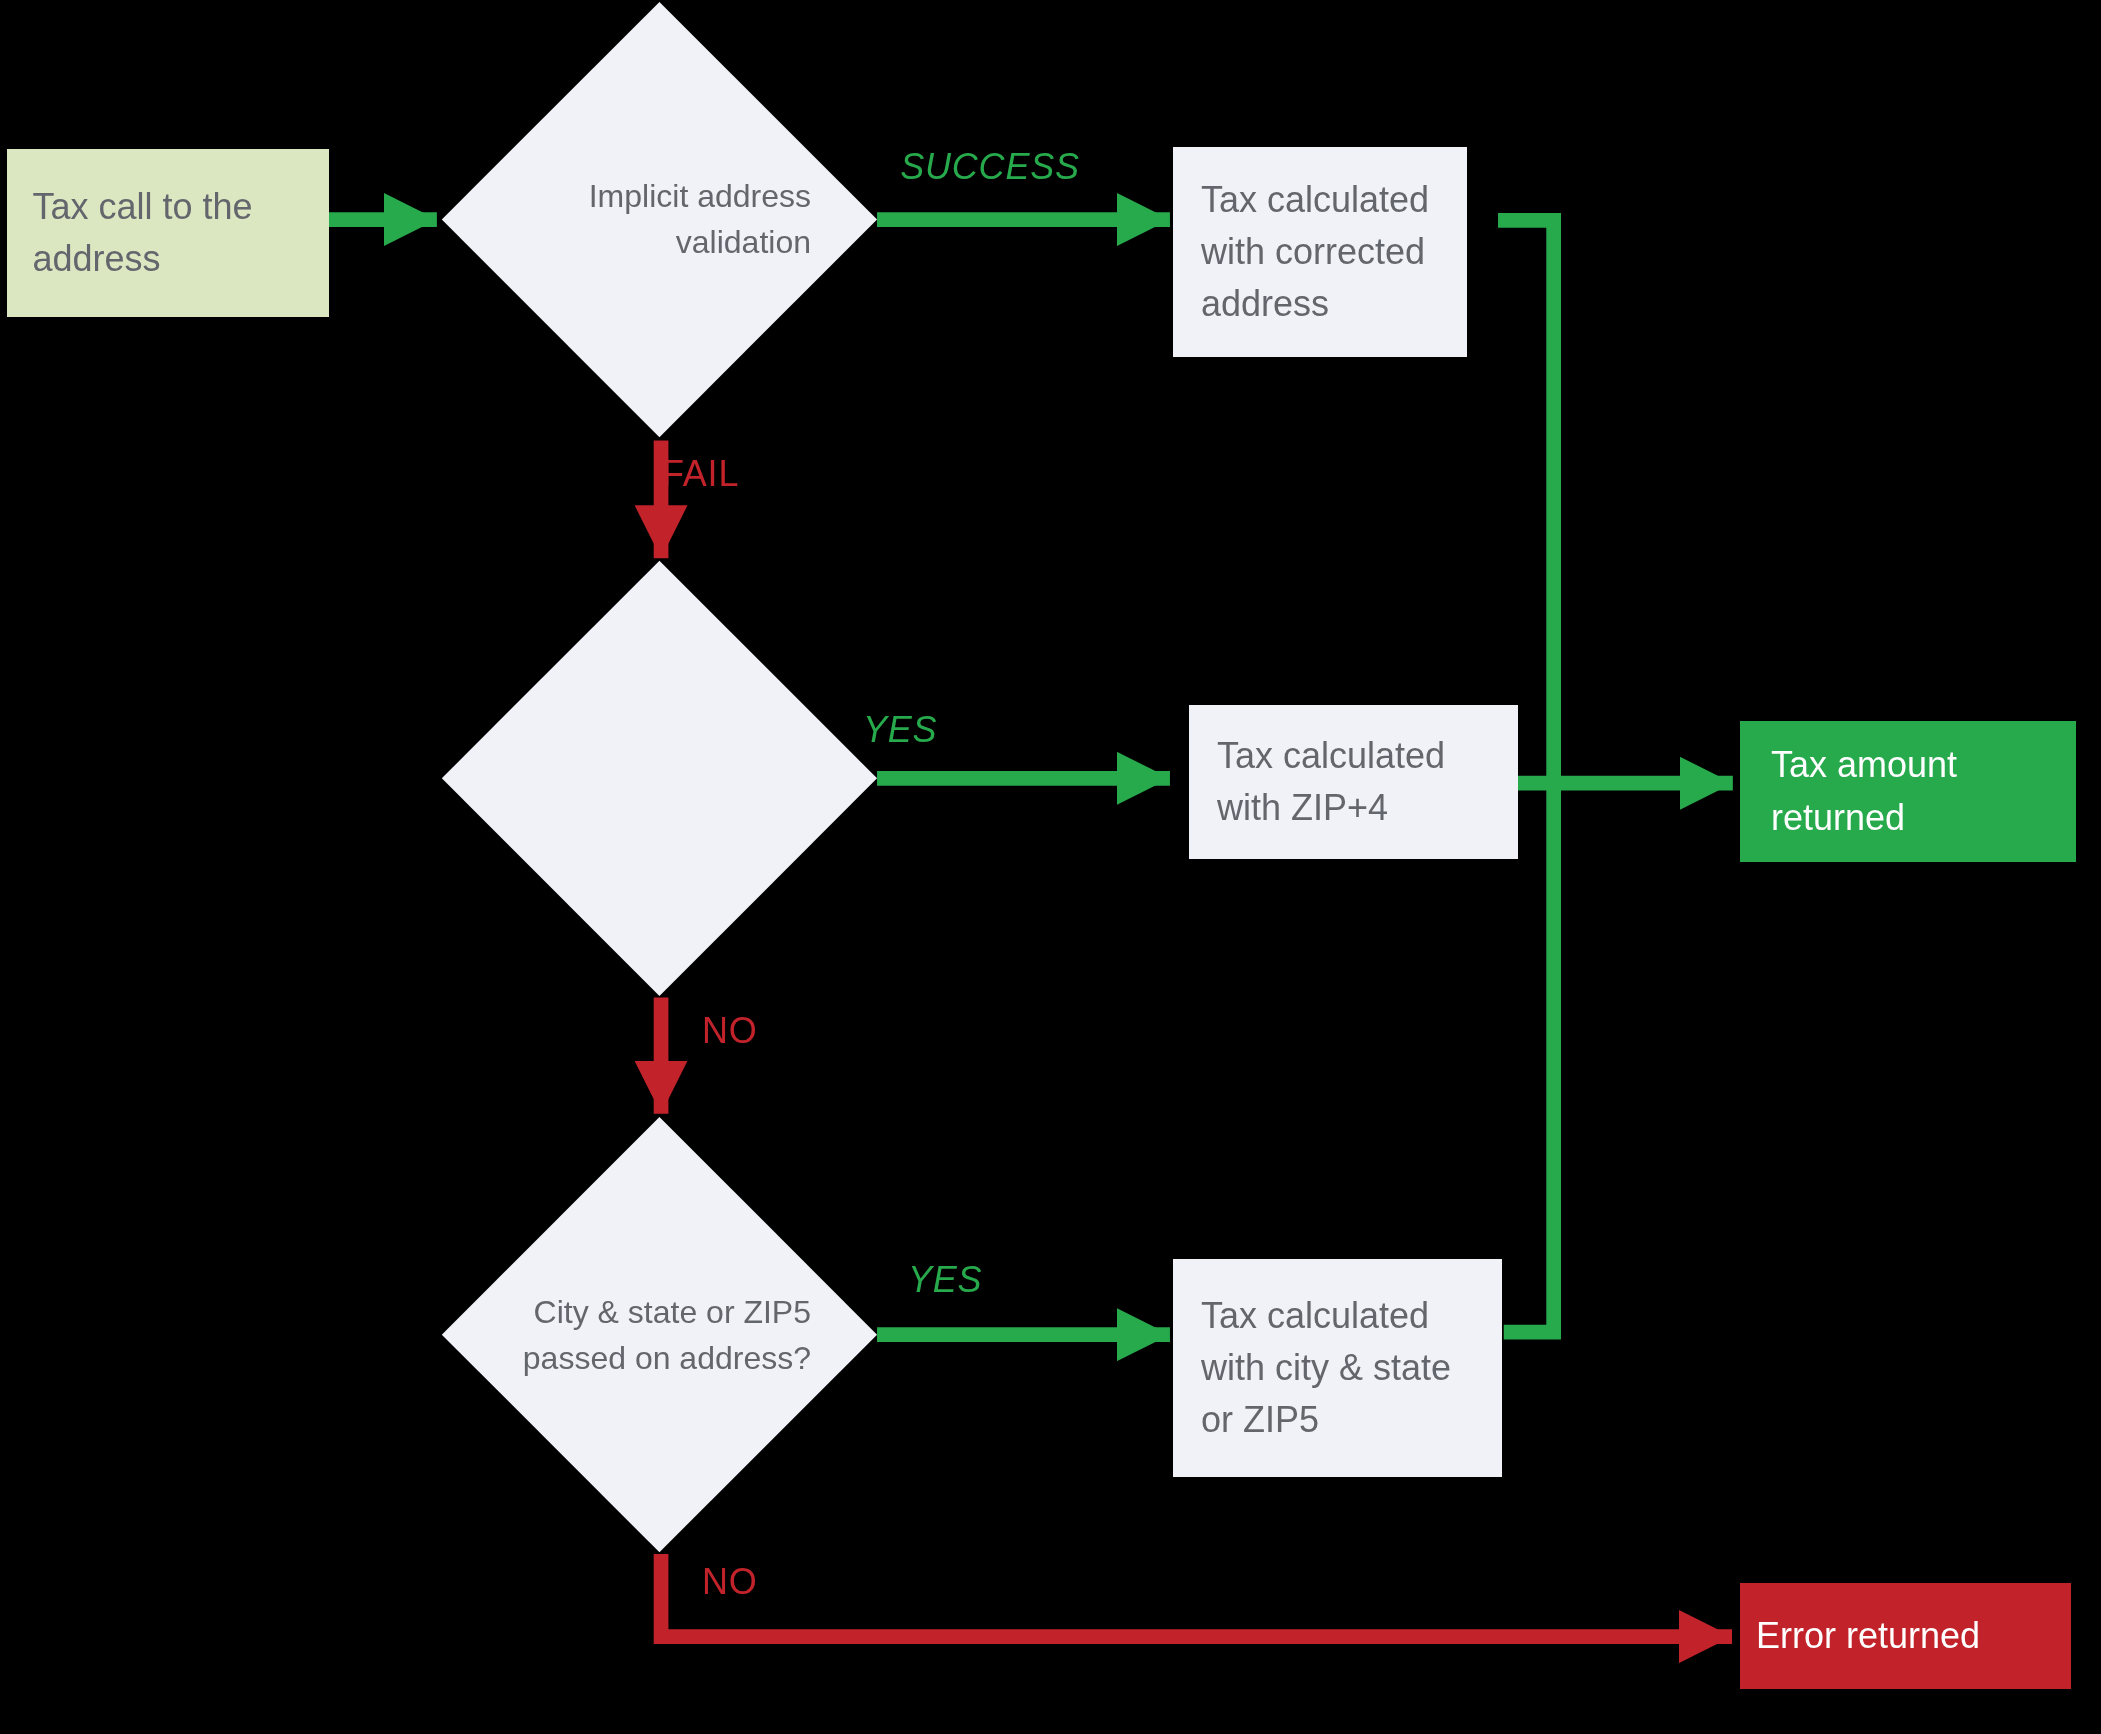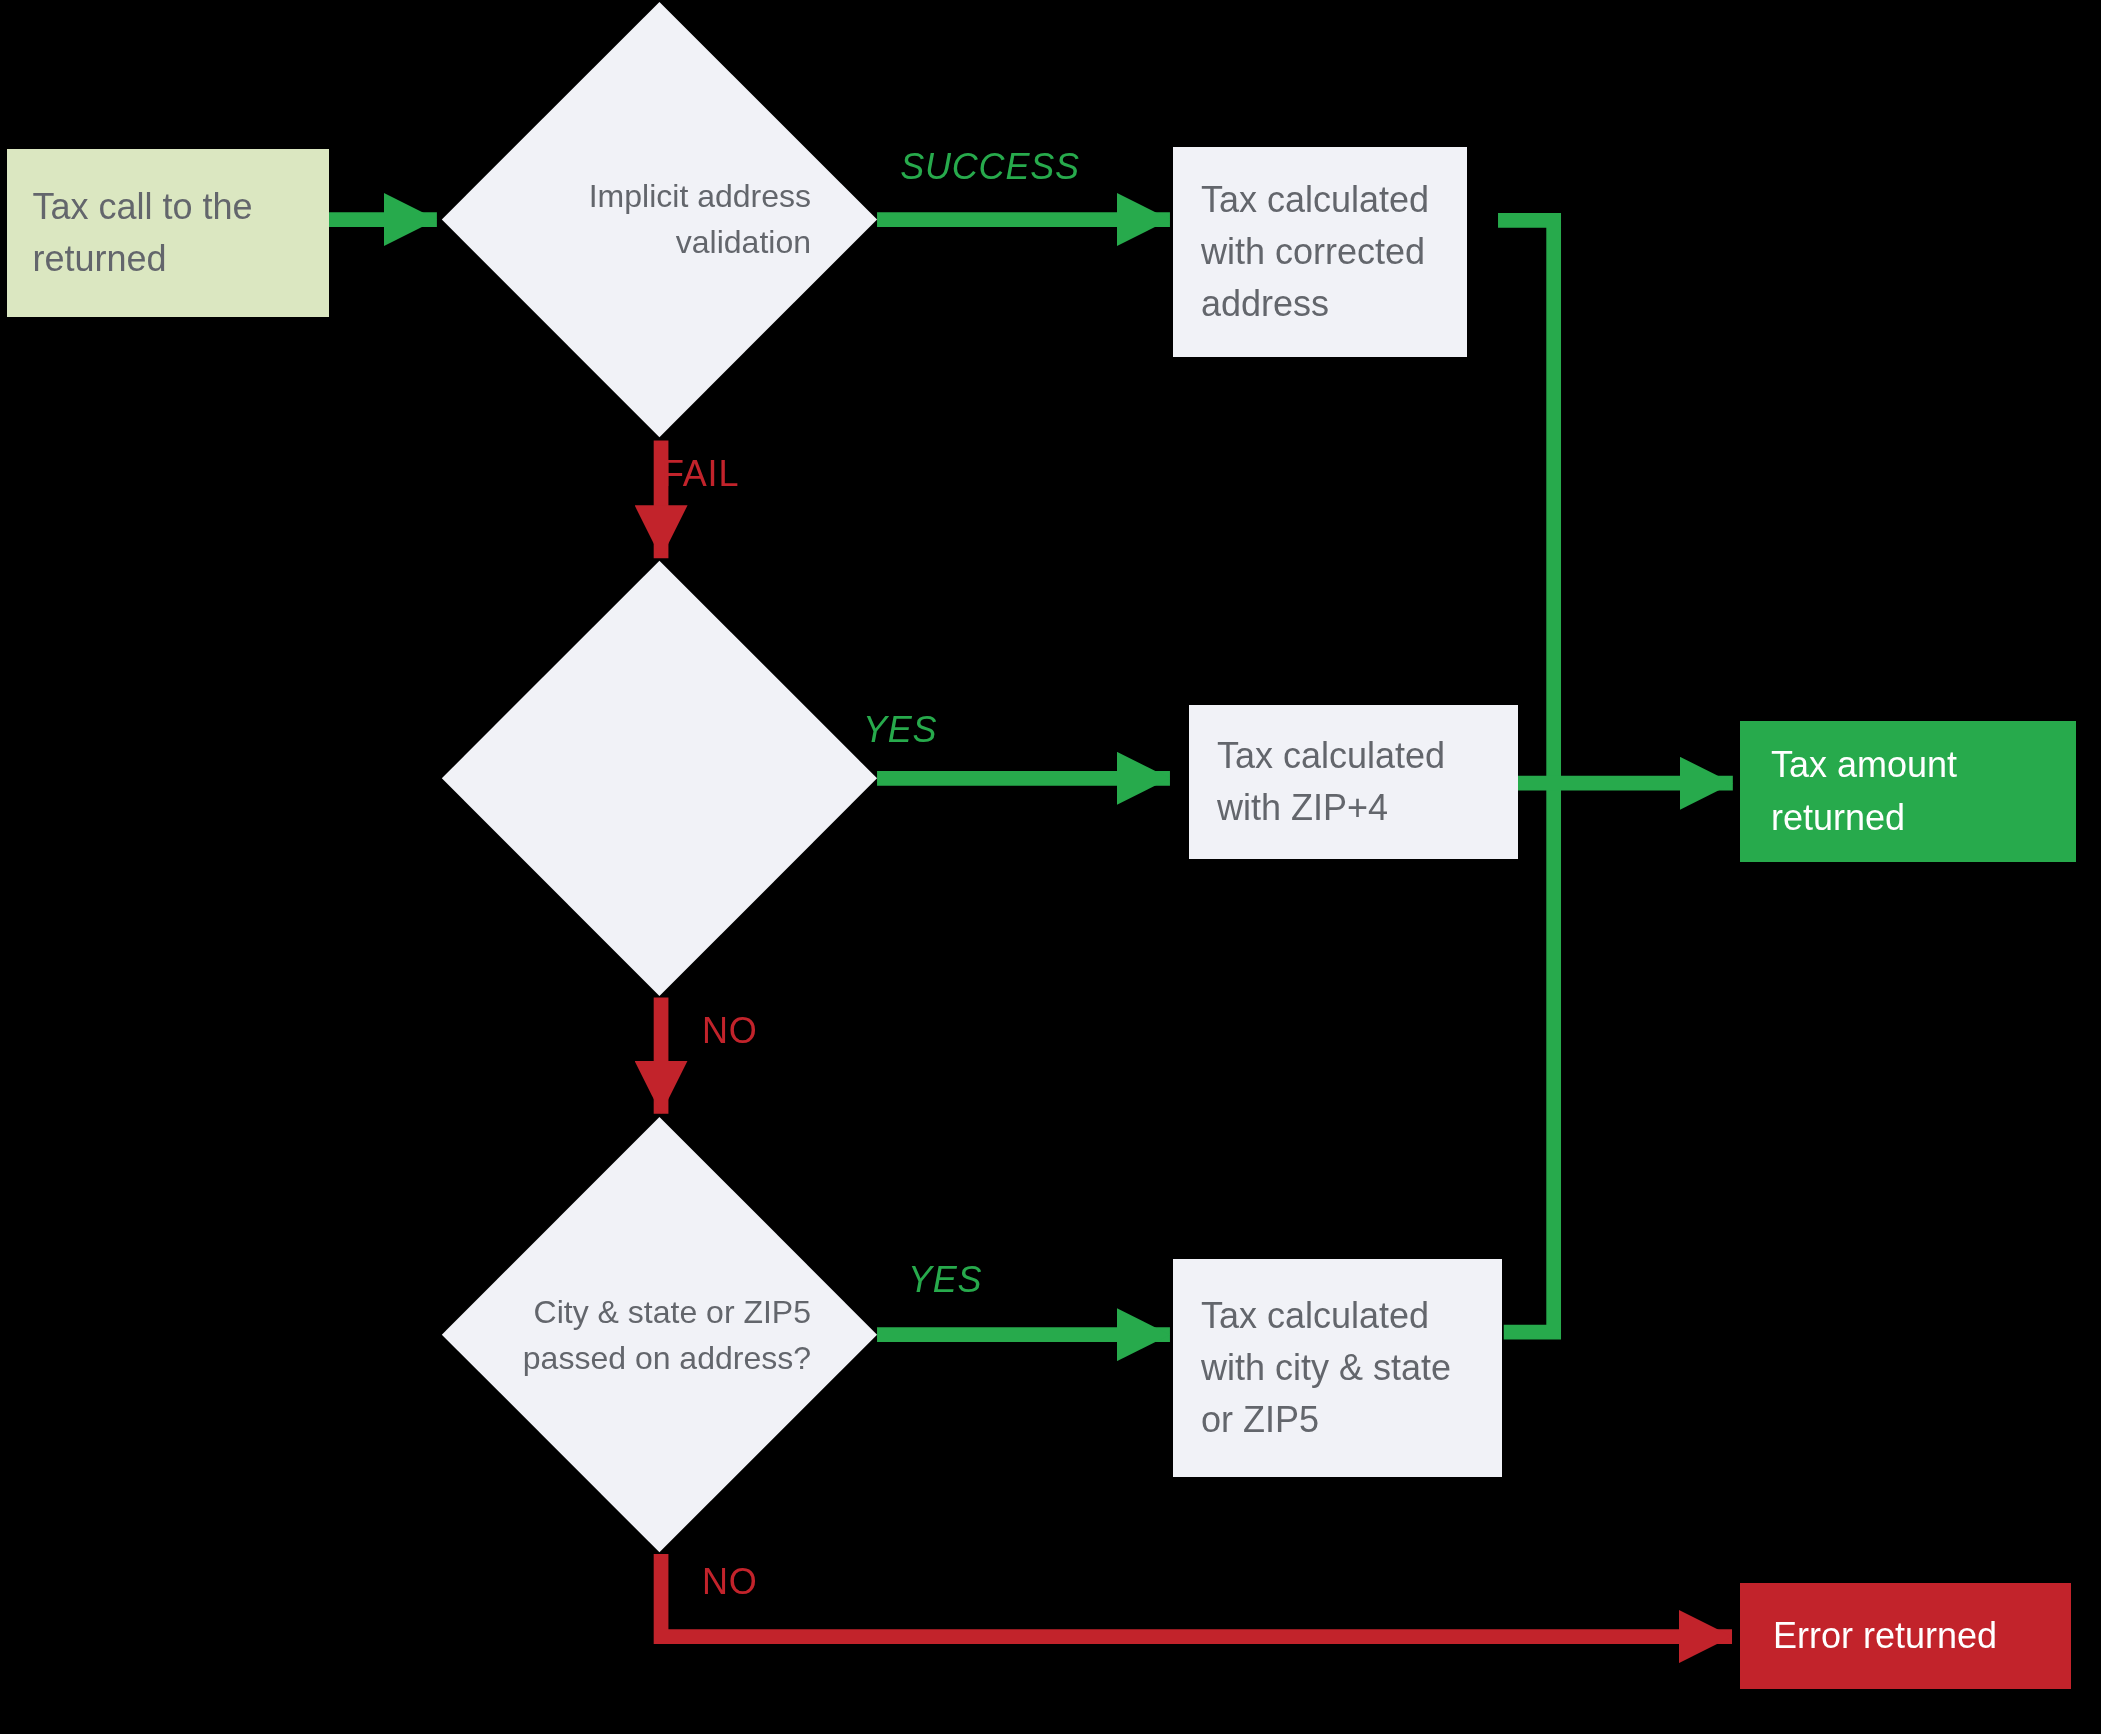--- a/index.html
+++ b/index.html
@@ -26,21 +26,21 @@
   .head-r{fill:var(--red);}
   .node{
     position:absolute;display:flex;align-items:center;
     box-sizing:border-box;
     font-size:36px;line-height:1.45;color:var(--node-text);
   }
   .rect{background:var(--node-fill);padding:8.2px 13px 8.2px 28px;}
   .start{background:var(--light-green);padding-left:26px;}
   .final{color:var(--white-text);}
   .final.green-box{background:var(--green);padding-left:31px;}
-  .final.red-box{background:var(--red);padding-left:33px;}
+  .final.red-box{background:var(--red);padding-left:16px;}
   .diamond-label{
     position:absolute;transform:translateY(-50%);
     width:303px;text-align:right;
     font-size:32px;line-height:1.45;color:var(--node-text);
   }
   .edge-label{
     position:absolute;font-size:36px;line-height:1.15;letter-spacing:0.8px;
   }
   .edge-label.green{color:var(--green);font-style:italic;}
   .edge-label.red{color:var(--red);}
@@ -77,21 +77,21 @@
 
     <line class="edge" x1="1835" y1="957" x2="2118" y2="957" marker-end="url(#arrow-g)"></line>
 
     <line class="edge red" x1="808" y1="1219" x2="808" y2="1361" marker-end="url(#arrow-r)"></line>
 
     <line class="edge" x1="1072" y1="1631" x2="1430" y2="1631" marker-end="url(#arrow-g)"></line>
 
     <path class="edge red" d="M 808 1899 L 808 2000 L 2117 2000" marker-end="url(#arrow-r)"></path>
   </svg>
 
-  <div class="node start" style="left:6.5px;top:149px;width:322px;height:168px;">Tax call to the returned</div>
+  <div class="node start" style="left:6.5px;top:149px;width:322px;height:168px;">Tax call to the address</div>
 
   <div class="diamond-label" style="left:508px;top:219px;">Implicit address validation</div>
 
 
   <div class="diamond-label" style="left:508px;top:1335px;">City &amp; state or ZIP5 passed on address?</div>
 
   <div class="node rect" style="left:1173px;top:147px;width:294px;height:210px;">Tax calculated with corrected address</div>
 
   <div class="node rect" style="left:1173px;top:705px;width:329px;height:154px;margin-left:16px;">Tax calculated with ZIP+4</div>
 

